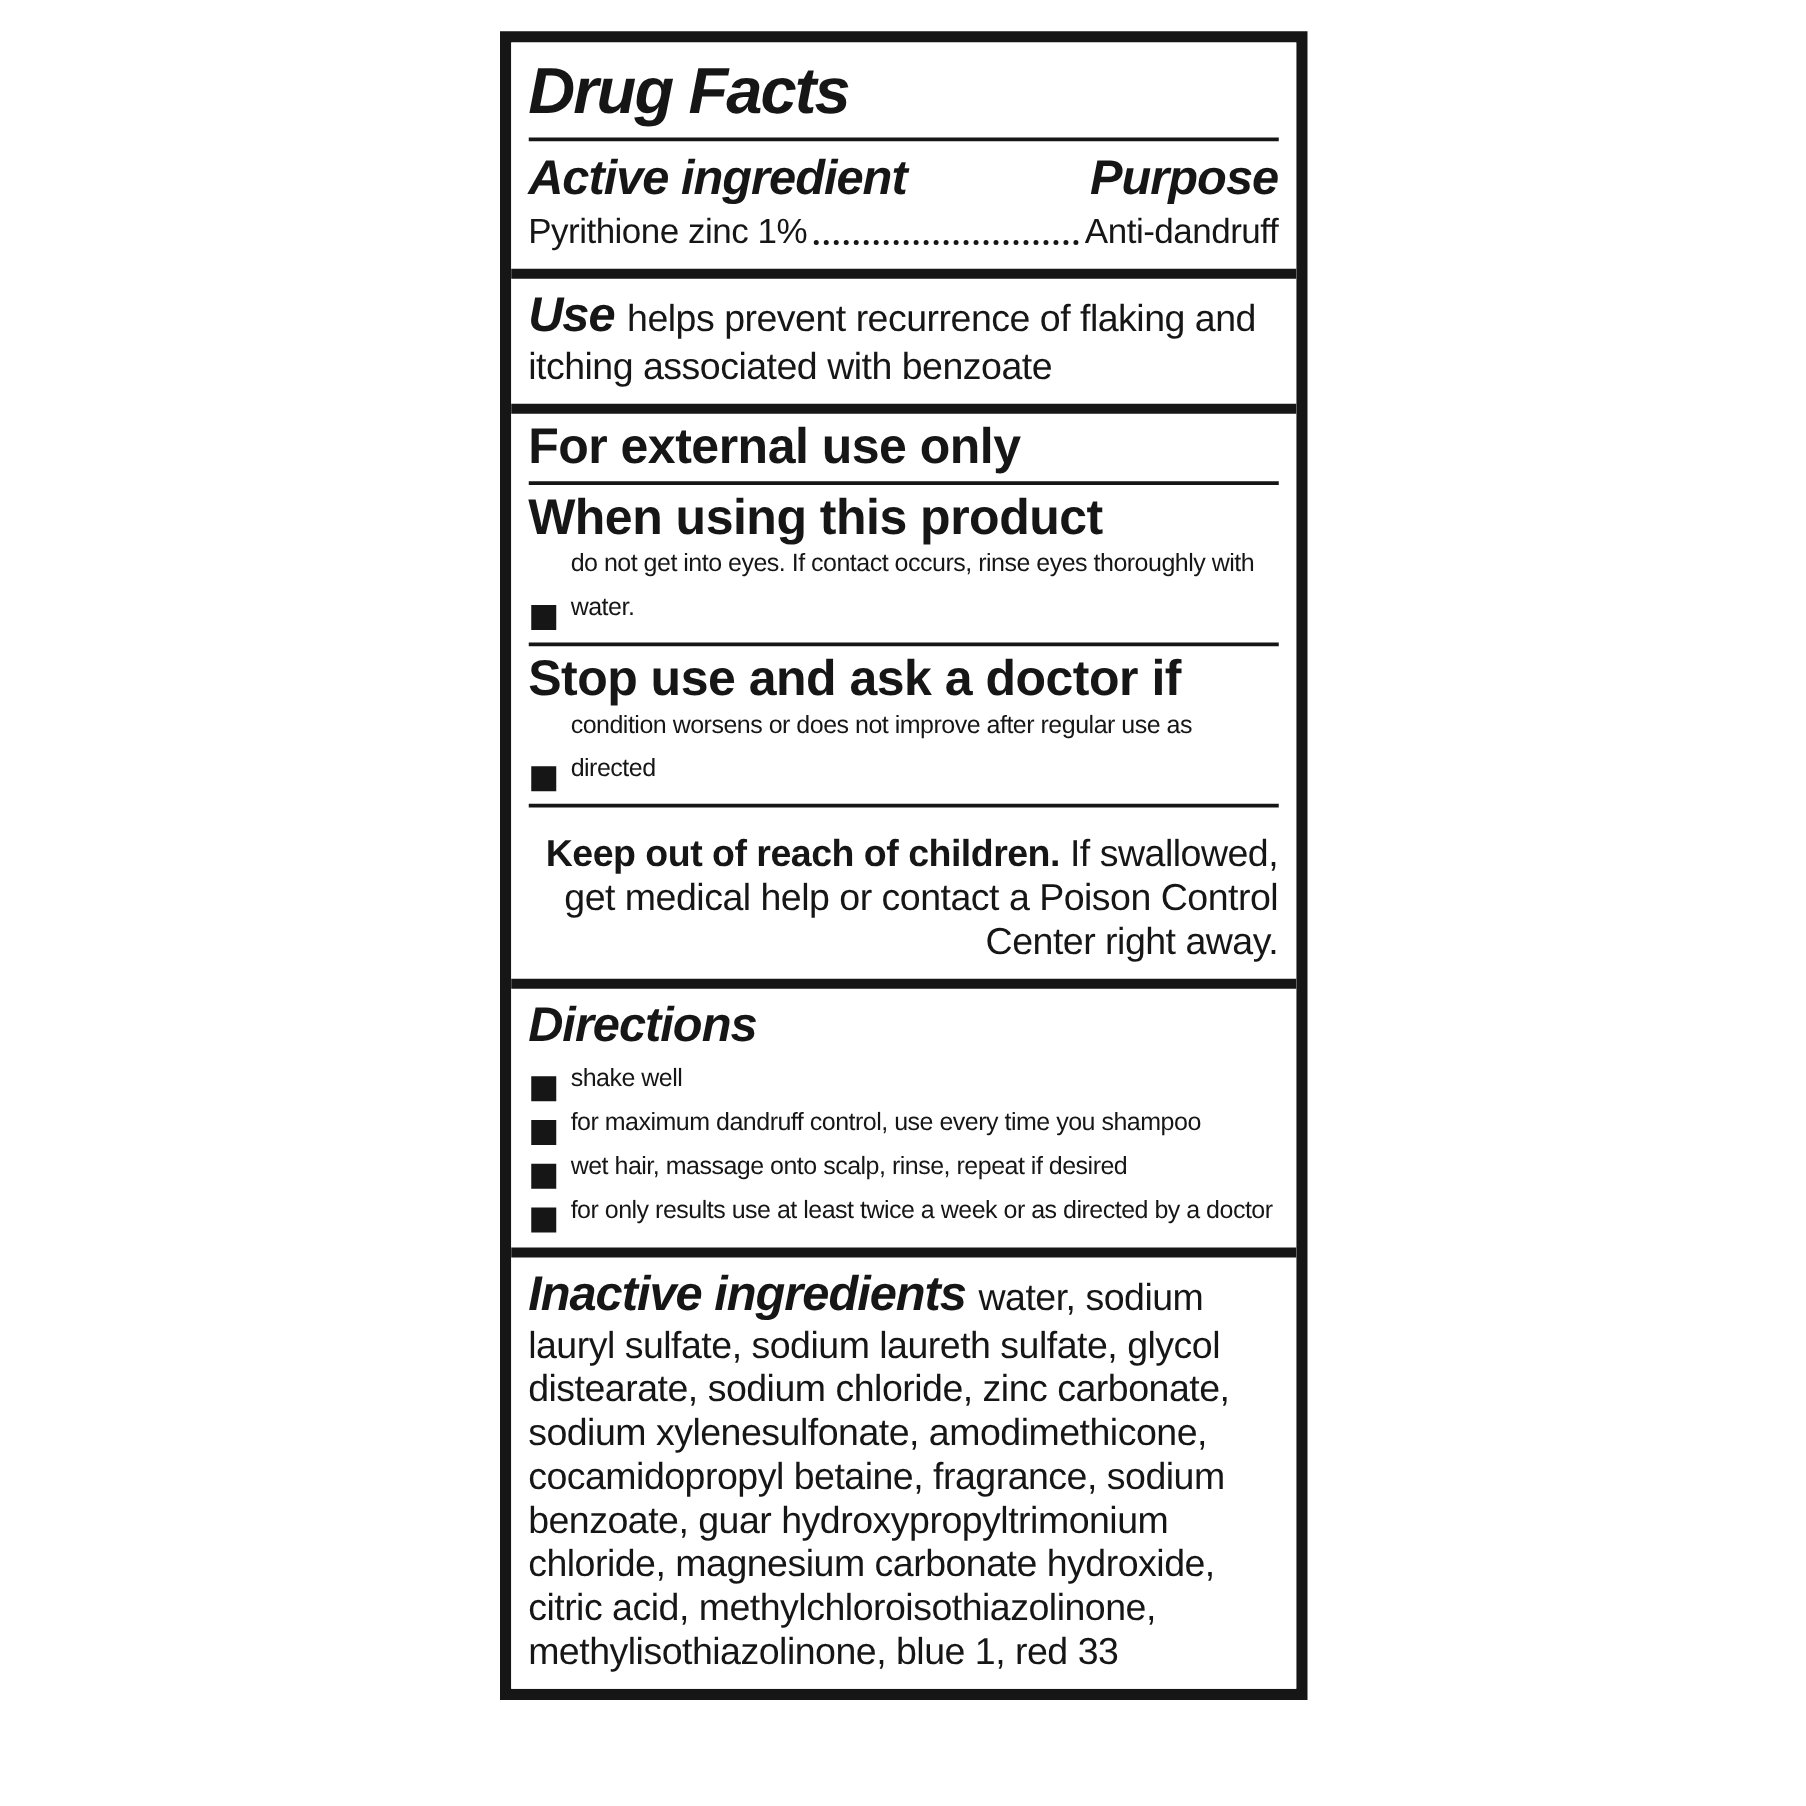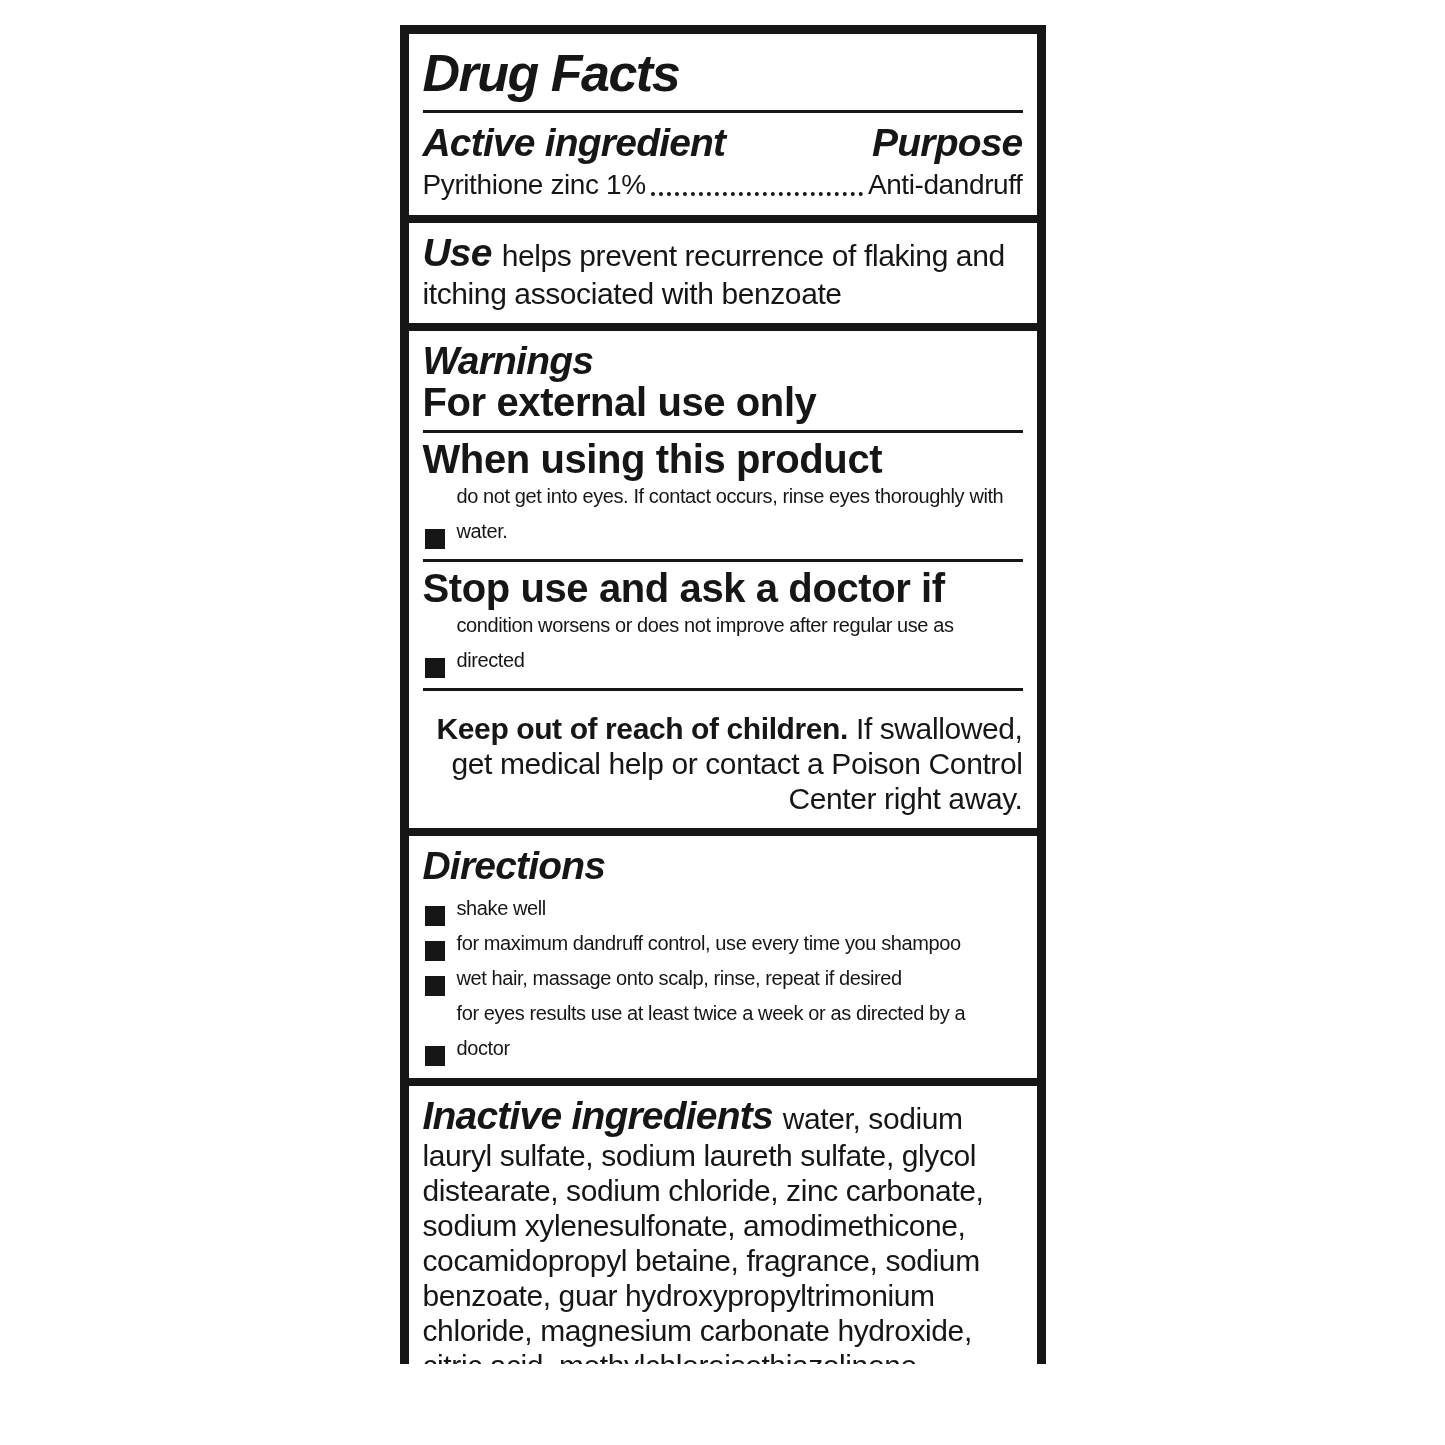--- a/index.html
+++ b/index.html
@@ -138,21 +138,20 @@
       </div>
     </div>
 
     <div class="section">
       <div class="runin">
         <span class="sechead">Use</span><span class="runin-text">helps prevent recurrence of flaking and itching associated with benzoate</span>
       </div>
     </div>
 
     <div class="section">
-      <div class="sechead">Warnings</div>
       <div class="subhead">For external use only</div>
       <hr class="rule-thin">
       <div class="subhead">When using this product</div>
       <ul class="blist">
         <li>
           <span class="bullet"></span>
           <span>do not get into eyes. If contact occurs, rinse eyes thoroughly with water.</span>
         </li>
       </ul>
       <hr class="rule-thin">
@@ -179,21 +178,21 @@
         <li>
           <span class="bullet"></span>
           <span>for maximum dandruff control, use every time you shampoo</span>
         </li>
         <li>
           <span class="bullet"></span>
           <span>wet hair, massage onto scalp, rinse, repeat if desired</span>
         </li>
         <li>
           <span class="bullet"></span>
-          <span>for eyes results use at least twice a week or as directed by a doctor</span>
+          <span>for only results use at least twice a week or as directed by a doctor</span>
         </li>
       </ul>
     </div>
 
     <div class="section">
       <div class="runin">
         <span class="sechead">Inactive ingredients</span><span class="runin-text">water, sodium lauryl sulfate, sodium laureth sulfate, glycol distearate, sodium chloride, zinc carbonate, sodium xylenesulfonate, amodimethicone, cocamidopropyl betaine, fragrance, sodium benzoate, guar hydroxypropyltrimonium chloride, magnesium carbonate hydroxide, citric acid, methylchloroisothiazolinone, methylisothiazolinone, blue 1, red 33</span>
       </div>
     </div>
 

